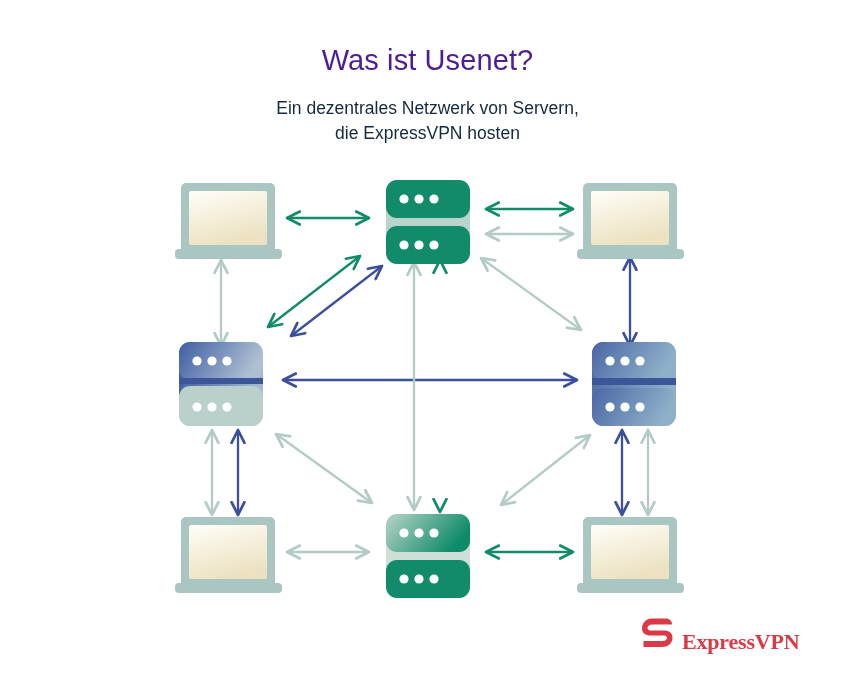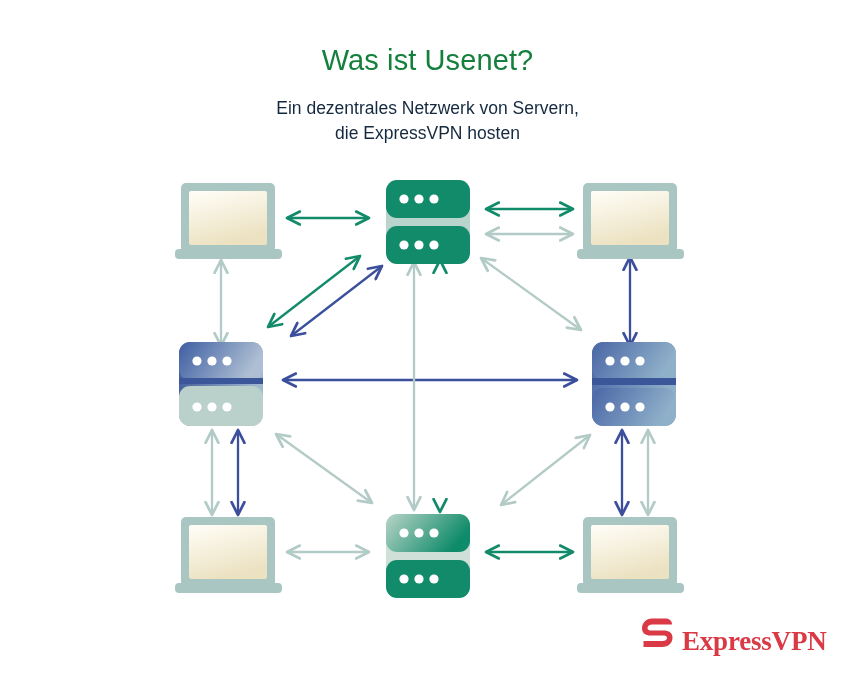--- a/index.html
+++ b/index.html
@@ -4,39 +4,39 @@
 <style>
   html,body{margin:0;padding:0;background:#ffffff;}
   body{width:855px;height:687px;position:relative;overflow:hidden;
        font-family:"Liberation Sans","DejaVu Sans",sans-serif;
        -webkit-font-smoothing:antialiased;}
 
   #stage{position:absolute;inset:0;width:855px;height:687px;}
 
   .title{
     position:absolute;left:0;top:44px;width:855px;text-align:center;
-    font-size:29px;font-weight:400;color:#15803d;letter-spacing:.1px;
+    font-size:29px;font-weight:400;color:#4c1d95;letter-spacing:.1px;
   }
   .subtitle{
     position:absolute;left:0;top:96px;width:855px;text-align:center;
     font-size:17.5px;font-weight:400;color:#14293f;line-height:25px;
     white-space:pre-line;
   }
 
   #diagram{position:absolute;left:0;top:150px;width:855px;height:470px;}
 
   
   .logo{
     position:absolute;left:641px;top:612px;width:160px;height:42px;
     display:flex;align-items:center;gap:9px;
   }
   .logo-mark{width:32px;height:30px;flex:0 0 auto;}
   .logo-text{
     font-family:"Liberation Serif","DejaVu Serif",serif;
-    font-size:27px;font-weight:700;color:#d93a45;letter-spacing:-.2px;
+    font-size:22px;font-weight:700;color:#d93a45;letter-spacing:-.2px;
     line-height:1;
     margin-top:17px;
   }
 </style>
 </head>
 <body>
 
 <div id="stage">
 
   <div class="title">Was ist Usenet?</div>

